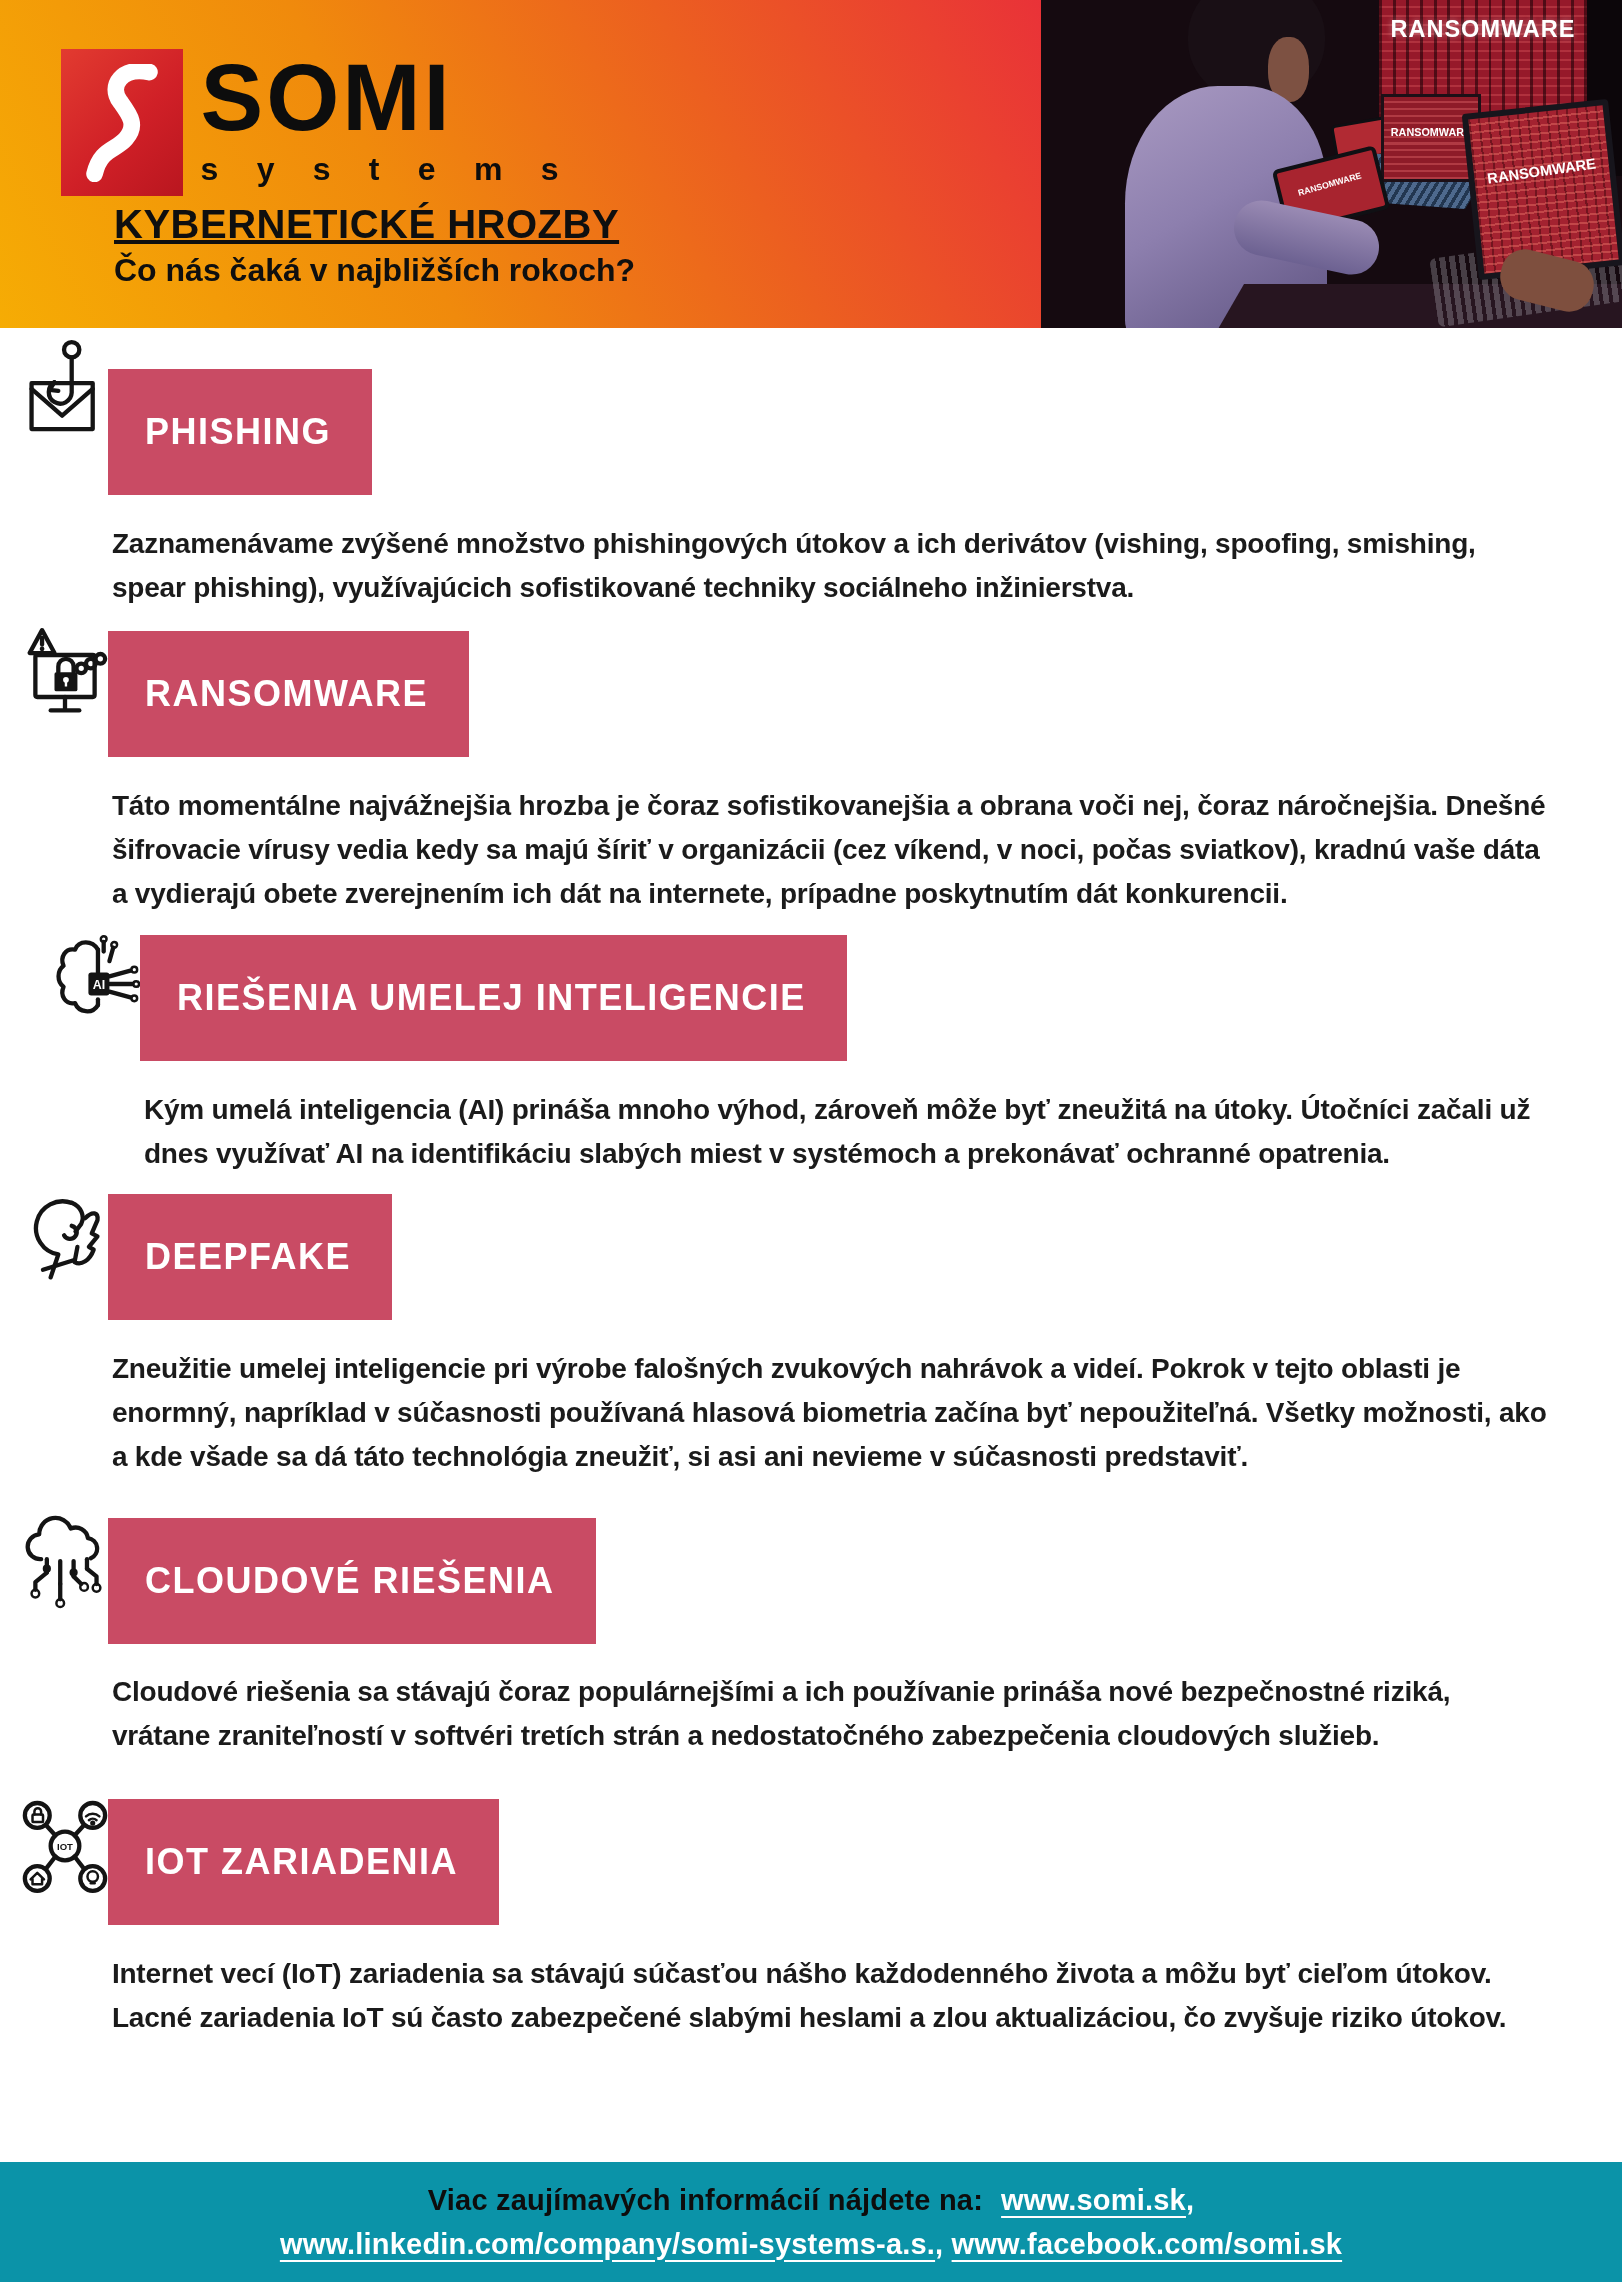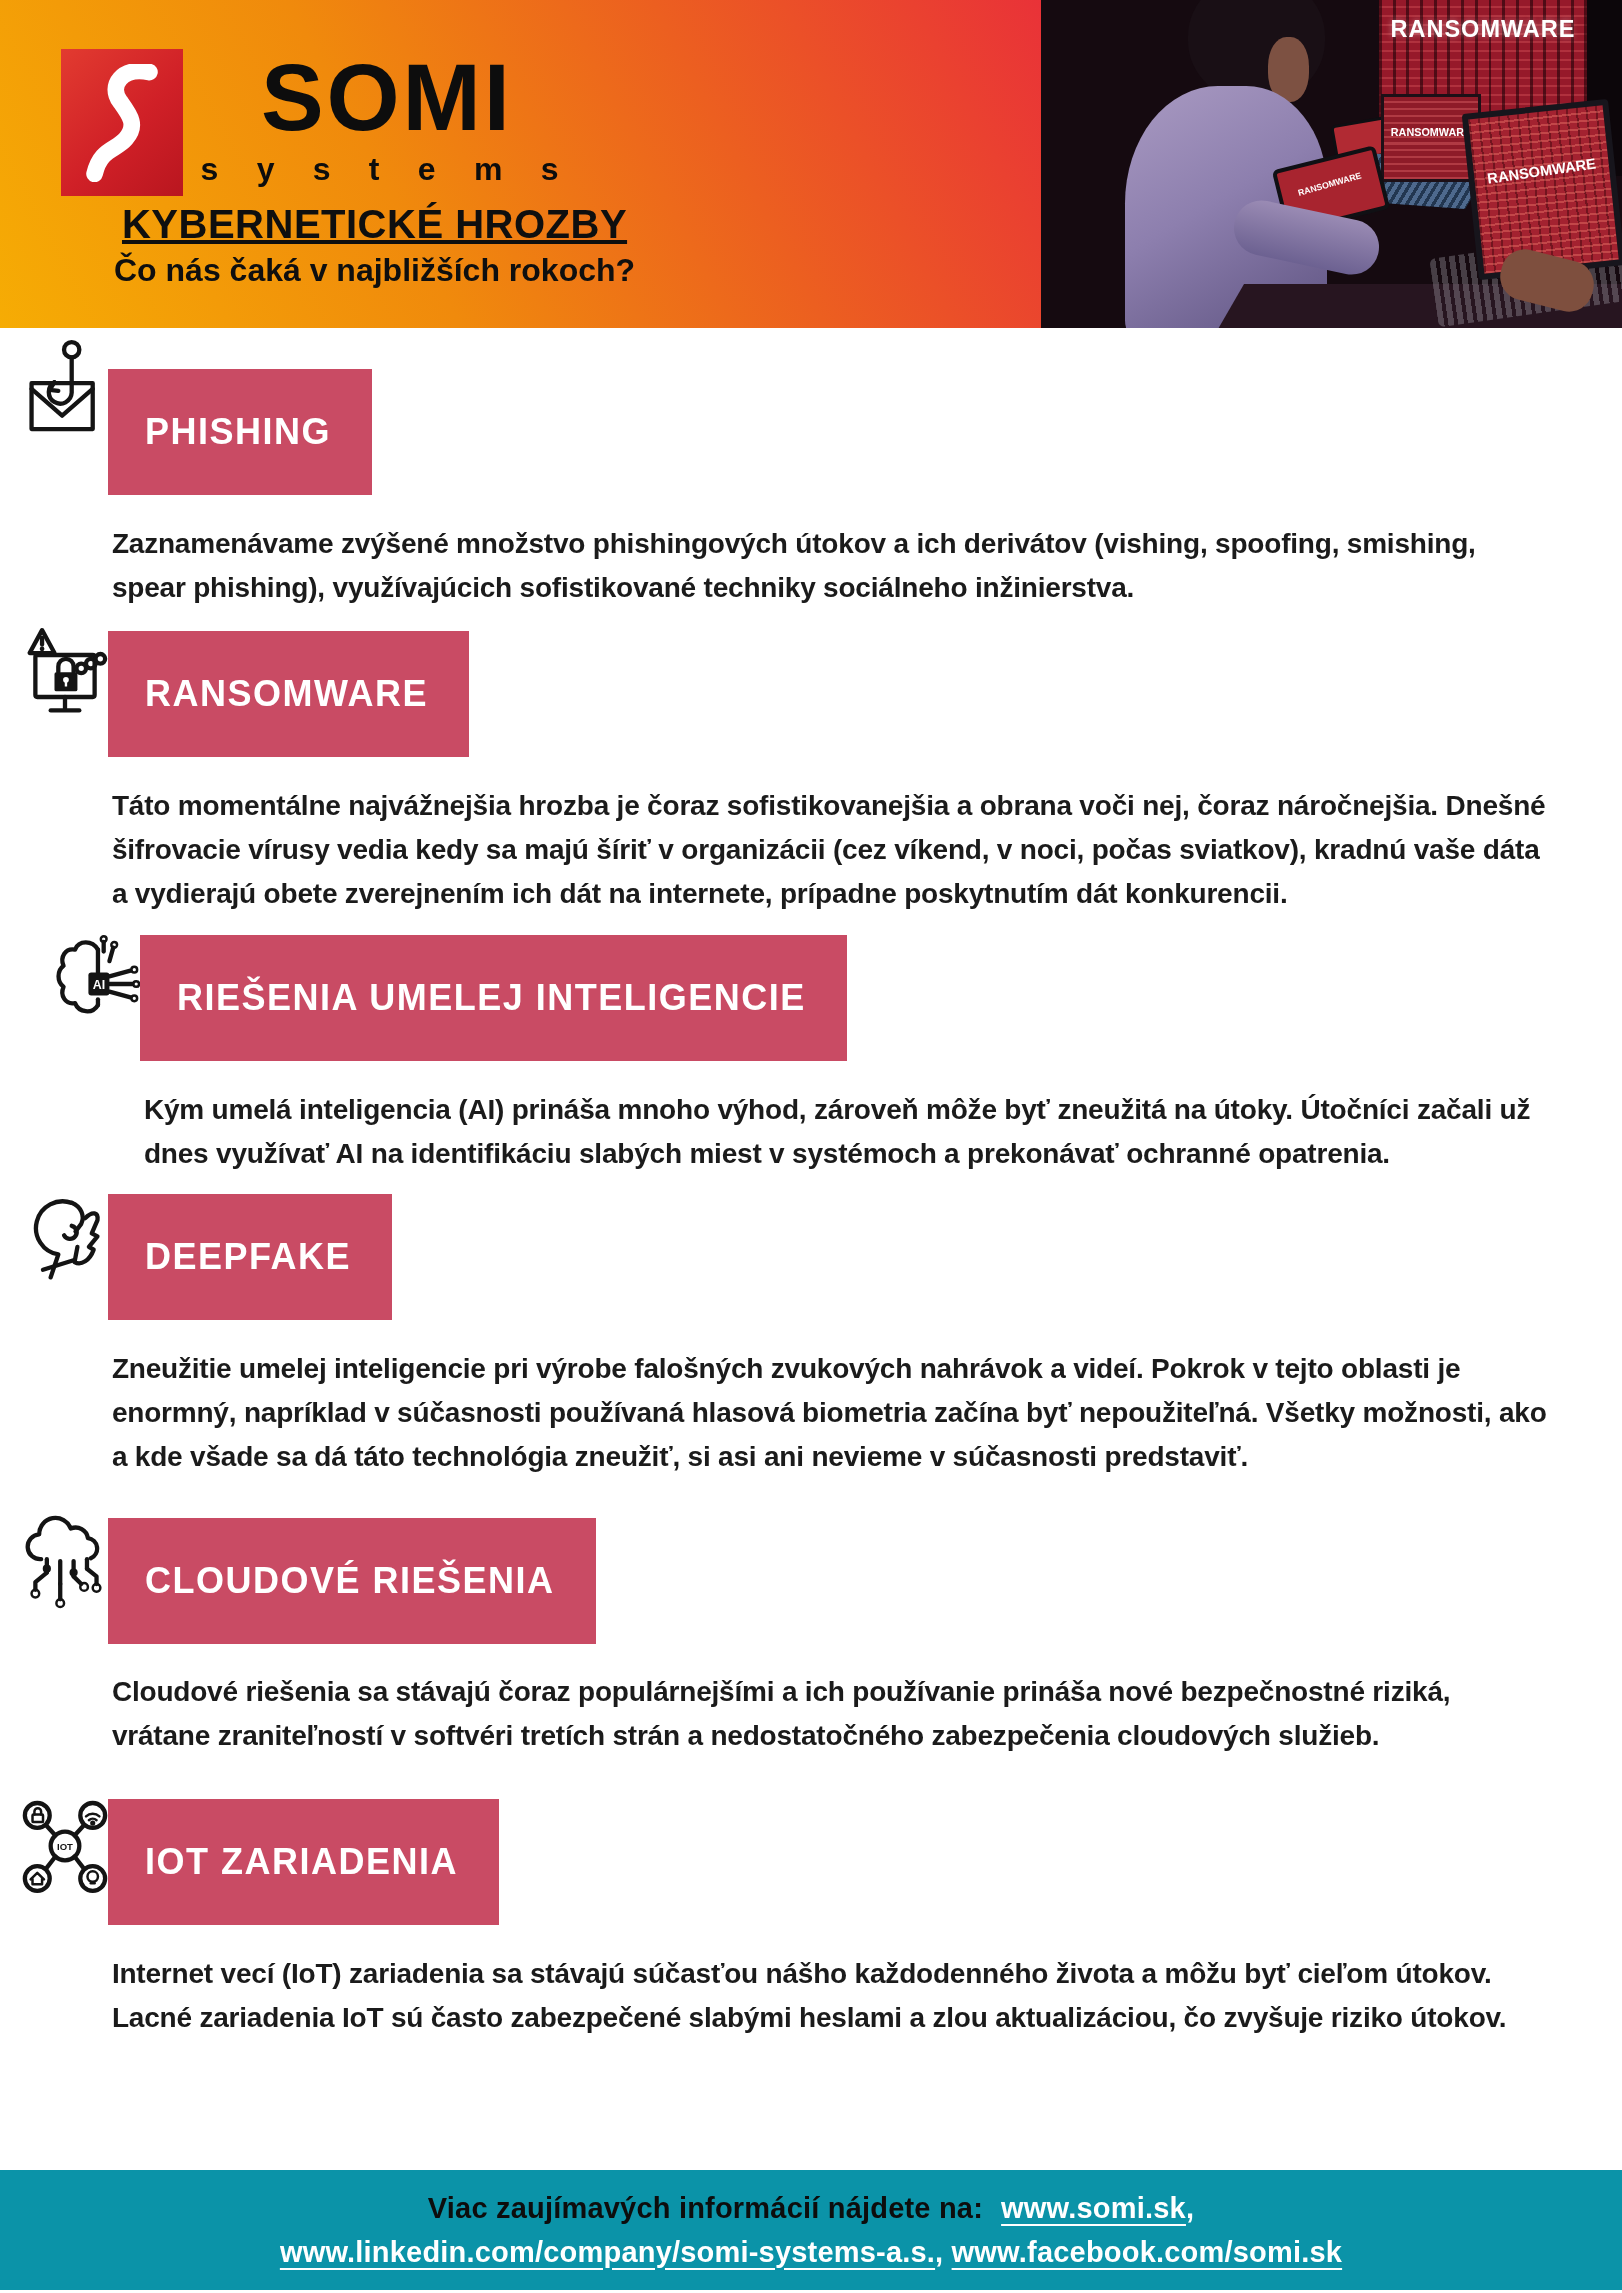--- a/index.html
+++ b/index.html
@@ -9,21 +9,20 @@
     background:#ffffff;
     font-family:"Liberation Sans","DejaVu Sans",sans-serif;
     overflow:hidden;
   }
 
   
   .header{display:flex;height:328px;}
   .header-left{
     position:relative;flex:1;
     background:linear-gradient(62deg,#f6ac04 0%,#f08a0c 38%,#ec5f20 68%,#e93238 100%);
-    text-align:center;
   }
   .logo-row{position:absolute;left:61px;top:49px;display:flex;align-items:flex-start;gap:17.6px;}
   .logo-mark{
     width:122px;height:147px;
     background:linear-gradient(135deg,#e23b30 0%,#d02027 55%,#b9161f 100%);
     display:flex;align-items:center;justify-content:center;
   }
   .logo-text{display:flex;flex-direction:column;margin-top:5.9px;}
   .logo-brand{font-size:94px;line-height:86px;font-weight:900;color:#0d0d0d;letter-spacing:2.9px;}
   .logo-sub{font-size:32px;font-weight:700;color:#0d0d0d;letter-spacing:14.7px;margin-top:9.8px;}
@@ -93,21 +92,21 @@
   }
   .s1{margin-top:41px;} .s1 .section-icon{top:-33px;}
   .s2{margin-top:21.6px;} .s2 .section-icon{top:-5.9px;}
   .s3{margin-top:19.6px;margin-left:32px;} .s3 .section-icon{top:-2px;}
   .s4{margin-top:18.6px;} .s4 .section-icon{top:-2px;}
   .s5{margin-top:41px;} .s5 .section-icon{top:-3.9px;}
   .s6{margin-top:39px;} .s6 .section-icon{top:-5.9px;}
 
   
   .footer{
-    position:absolute;left:0;bottom:4px;width:100%;height:120px;
+    position:absolute;left:0;bottom:12px;width:100%;height:120px;
     background:#0b93a8;
     display:flex;flex-direction:column;align-items:center;justify-content:center;gap:11px;
   }
   .footer-line{font-size:29px;font-weight:800;color:#ffffff;letter-spacing:0.2px;}
   .footer-prefix{color:#0d0d0d;margin-right:9.8px;}
   .footer-link{color:#ffffff;text-decoration:underline;text-underline-offset:5.9px;cursor:pointer;}
 </style>
 </head>
 <body>
 

